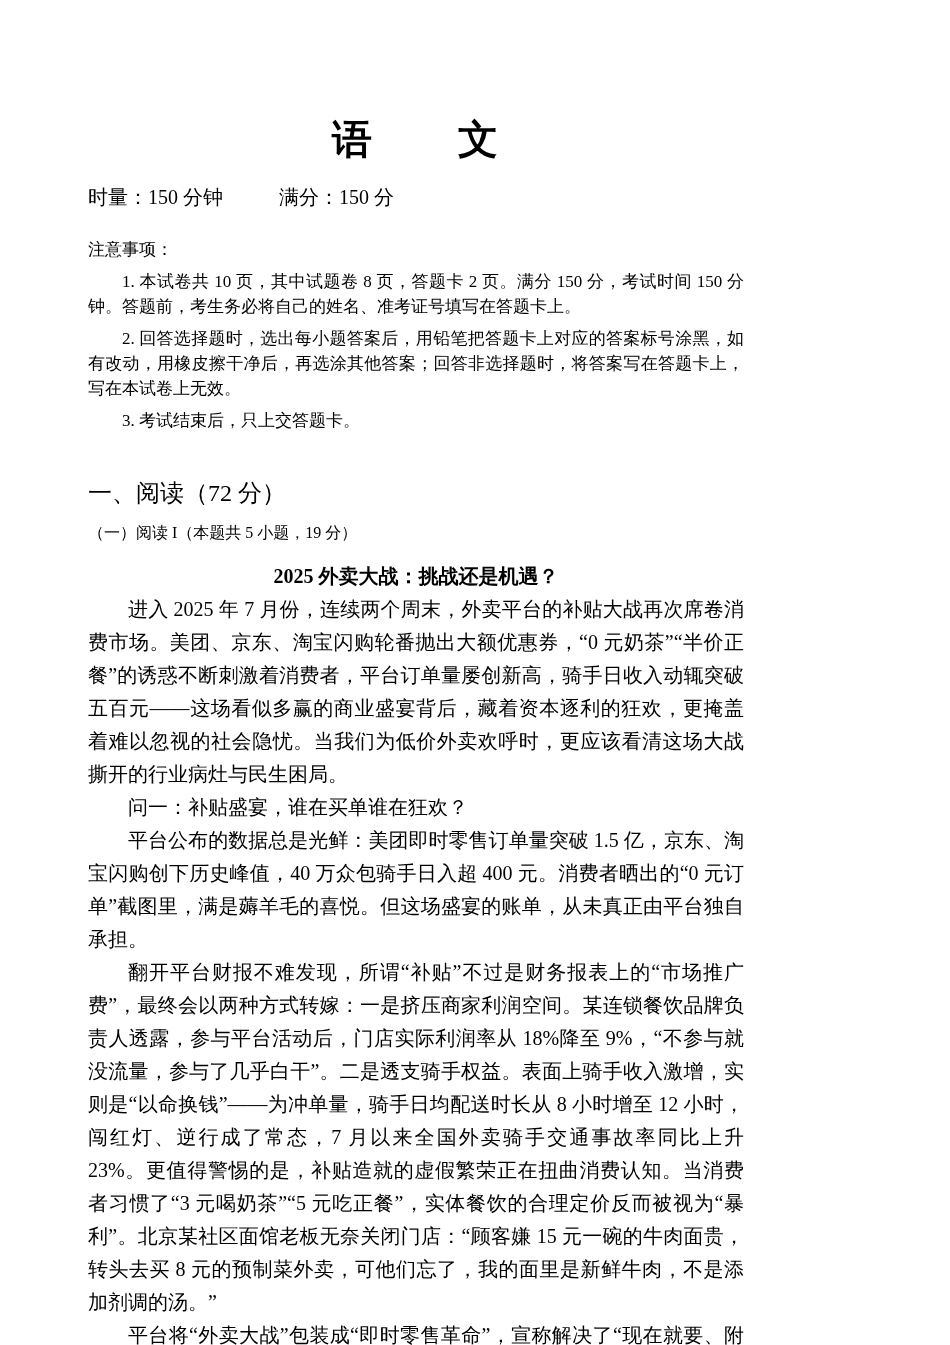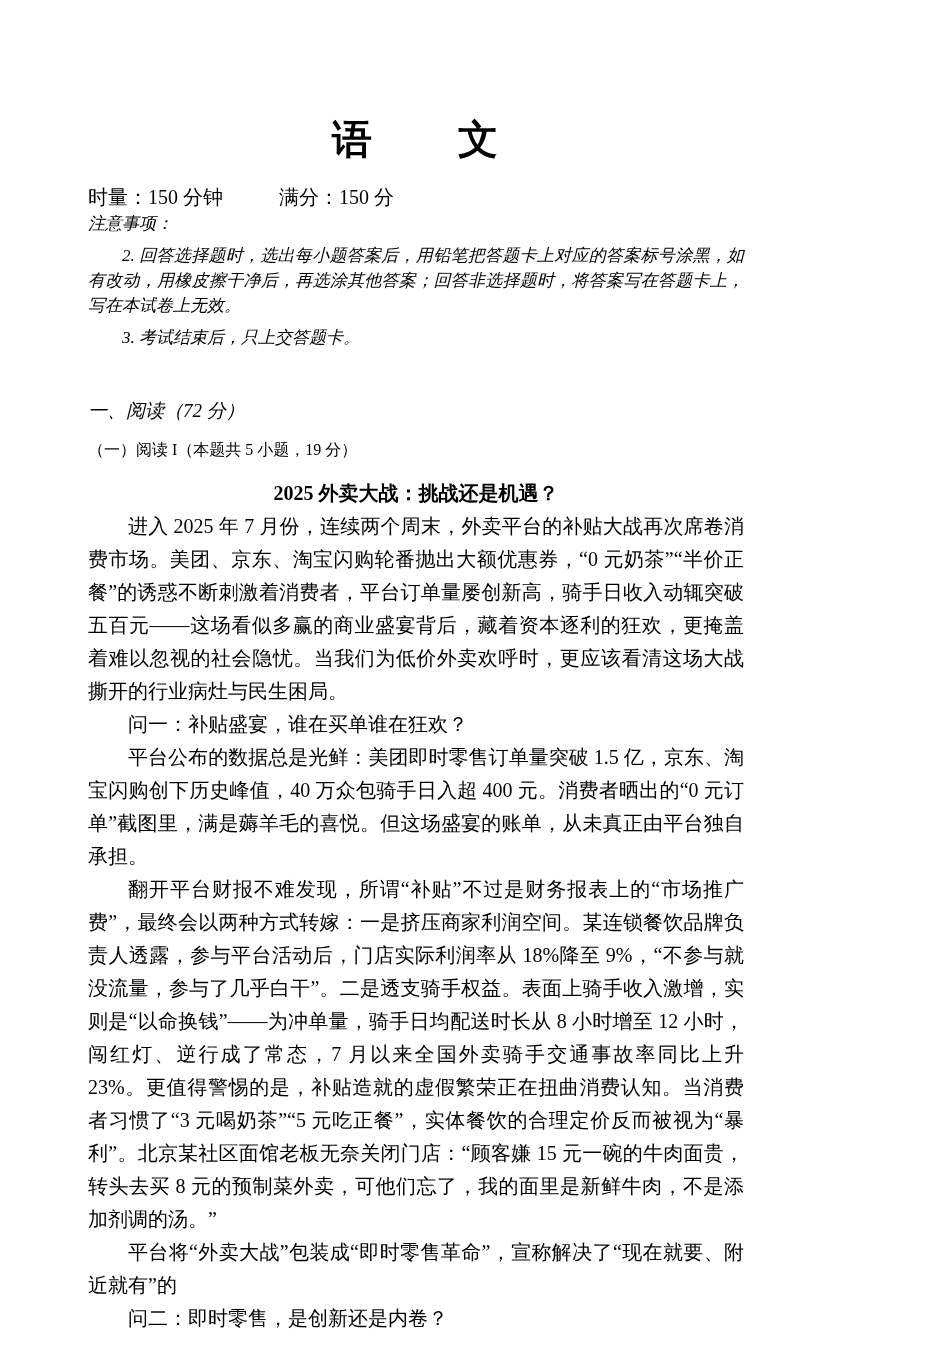--- a/index.html
+++ b/index.html
@@ -22,38 +22,37 @@
     font-weight: bold;
     line-height: 1.2;
     letter-spacing: 2px;
   }
   .doc-subtitle {
     font-size: 20px;
     margin-top: 20px;
   }
   .doc-subtitle .gap { display: inline-block; width: 56px; }
   .notices {
+    margin-top: 26px;
     font-size: 17px;
     line-height: 25px;
-    font-style: italic;
   }
   .notice-head {
     font-size: 17px;
     line-height: 25px;
   }
   .notice {
     text-indent: 2em;
     text-align: justify;
     margin-top: 7px;
   }
   .section-heading {
     margin-top: 44px;
-    font-size: 19px;
+    font-size: 24px;
     line-height: 33px;
-    font-style: italic;
   }
   .subsection-heading {
     font-size: 16px;
     line-height: 33px;
     margin-top: 6px;
   }
   .body {
     font-size: 20px;
     line-height: 33px;
     text-align: justify;
@@ -71,20 +70,21 @@
 <body>
 
 <div class="page">
 
   <h1 class="doc-title">语　　文</h1>
 
   <p class="doc-subtitle"><span>时量：150 分钟</span><span class="gap"></span><span>满分：150 分</span></p>
 
   <div class="notices">
     <p class="notice-head">注意事项：</p>
+    <p class="notice">1. 本试卷共 10 页，其中试题卷 8 页，答题卡 2 页。满分 150 分，考试时间 150 分钟。答题前，考生务必将自己的姓名、准考证号填写在答题卡上。</p>
     <p class="notice">2. 回答选择题时，选出每小题答案后，用铅笔把答题卡上对应的答案标号涂黑，如有改动，用橡皮擦干净后，再选涂其他答案；回答非选择题时，将答案写在答题卡上，写在本试卷上无效。</p>
     <p class="notice">3. 考试结束后，只上交答题卡。</p>
   </div>
 
   <p class="section-heading">一、阅读（72 分）</p>
   <p class="subsection-heading">（一）阅读 I（本题共 5 小题，19 分）</p>
 
   <p class="article-title">2025 外卖大战：挑战还是机遇？</p>
 
   <p class="body indent">进入 2025 年 7 月份，连续两个周末，外卖平台的补贴大战再次席卷消费市场。美团、京东、淘宝闪购轮番抛出大额优惠券，“0 元奶茶”“半价正餐”的诱惑不断刺激着消费者，平台订单量屡创新高，骑手日收入动辄突破五百元——这场看似多赢的商业盛宴背后，藏着资本逐利的狂欢，更掩盖着难以忽视的社会隐忧。当我们为低价外卖欢呼时，更应该看清这场大战撕开的行业病灶与民生困局。</p>

